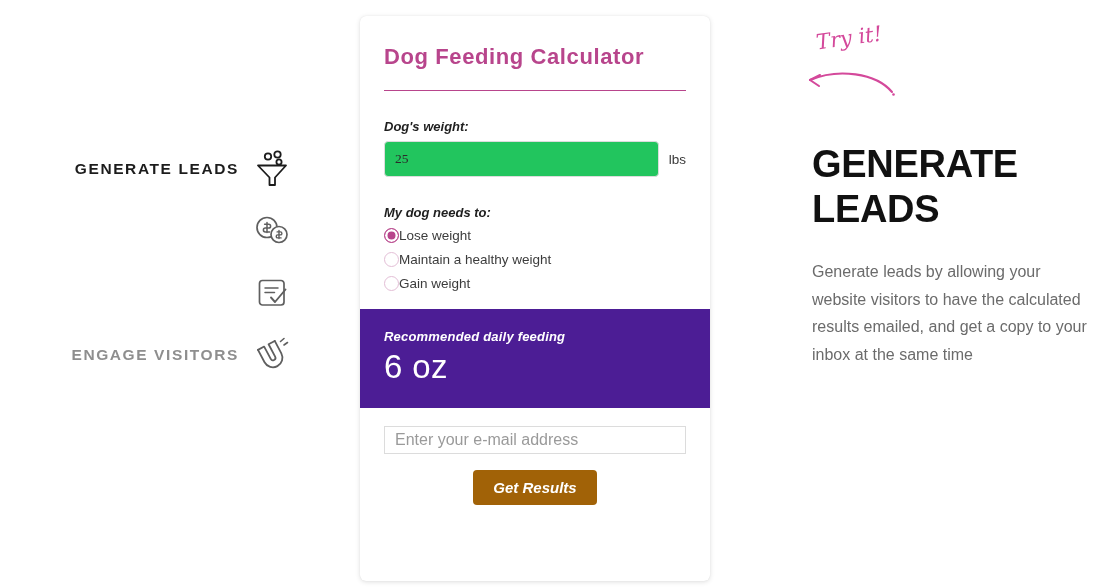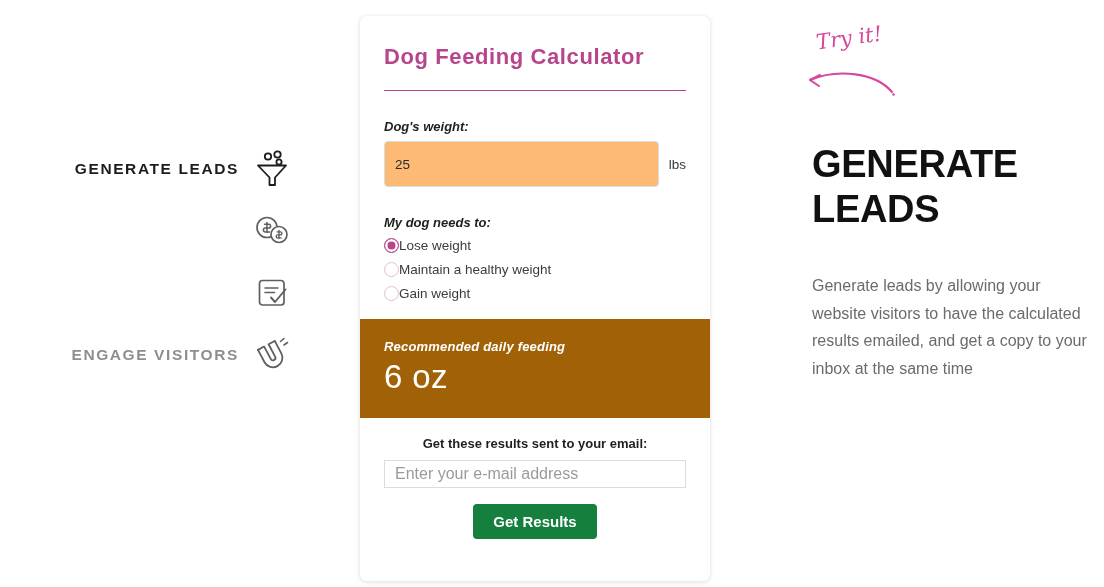--- a/index.html
+++ b/index.html
@@ -68,25 +68,25 @@
   .field-label {
     font-size: 13px;
     font-weight: bold;
     color: #1f1f1f;
     margin: 28px 0 7px 0;
     font-style: italic;
   }
   .weight-row { display: flex; align-items: center; gap: 10px; }
   .text-input {
     flex: 1 1 auto;
-    height: 46px;
+    height: 36px;
     border: 1px solid #dcdcdc;
     border-radius: 4px;
-    background: #fdba74;
-    font-family: Liberation Sans, sans-serif;
+    background: #22c55e;
+    font-family: Liberation Serif, serif;
     font-size: 13.5px;
     color: #2b2b2b;
     padding: 0 10px;
     outline: none;
   }
   .text-input::placeholder { color: #9a9a9a; }
   .unit-label {
     font-size: 13.5px;
     color: #3a3a3a;
     flex: 0 0 auto;
@@ -111,21 +111,21 @@
     background: #b8458c;
     box-shadow: inset 0 0 0 2.5px #ffffff;
   }
   .radio-text {
     font-size: 13.5px;
     color: #3c3c3c;
   }
 
   
   .result-banner {
-    background: #a16207;
+    background: #4c1d95;
     padding: 20px 32px 22px 24px;
     margin-top: 18px;
   }
   .result-caption {
     font-size: 13px;
     font-weight: bold;
     font-style: italic;
     color: #ffffff;
     letter-spacing: 0.2px;
   }
@@ -154,29 +154,30 @@
     font-family: "Liberation Sans", sans-serif;
     font-size: 16px;
     padding: 0 10px;
     color: #2b2b2b;
     outline: none;
   }
   .email-input::placeholder { color: #9a9a9a; }
   .btn-wrap { text-align: center; margin-top: 16px; }
   .submit-btn {
     display: inline-block;
-    background: #15803d;
+    background: #a16207;
     color: #ffffff;
     border: none;
     border-radius: 4px;
     font-family: "Liberation Sans", sans-serif;
     font-size: 15px;
     font-weight: bold;
     padding: 9px 20px;
     cursor: pointer;
+    font-style: italic;
   }
 
   
   .right-panel {
     position: absolute;
     left: 790px; top: 0;
     width: 314px; height: 587px;
   }
   .tryit-group {
     position: absolute;
@@ -199,21 +200,21 @@
     left: 22px; top: 142px;
     width: 280px;
     font-size: 38px;
     font-weight: bold;
     line-height: 1.18;
     color: #111111;
     letter-spacing: -0.3px;
   }
   .right-body {
     position: absolute;
-    left: 22px; top: 272px;
+    left: 22px; top: 258px;
     width: 285px;
     font-size: 16px;
     line-height: 1.72;
     color: #6b6b6b;
   }
 </style>
 </head>
 <body>
 
 <div class="page">
@@ -301,21 +302,20 @@
 
       </div>
     </div>
 
     <div class="result-banner">
       <div class="result-caption">Recommended daily feeding</div>
       <div class="result-value">6 oz</div>
     </div>
 
     <div class="email-section">
-      <div class="email-label">Get these results sent to your email:</div>
       <input class="email-input" type="text" placeholder="Enter your e-mail address" style="">
       <div class="btn-wrap">
         <button class="submit-btn">Get Results</button>
       </div>
     </div>
 
   </div>
 
   <div class="right-panel">
 

